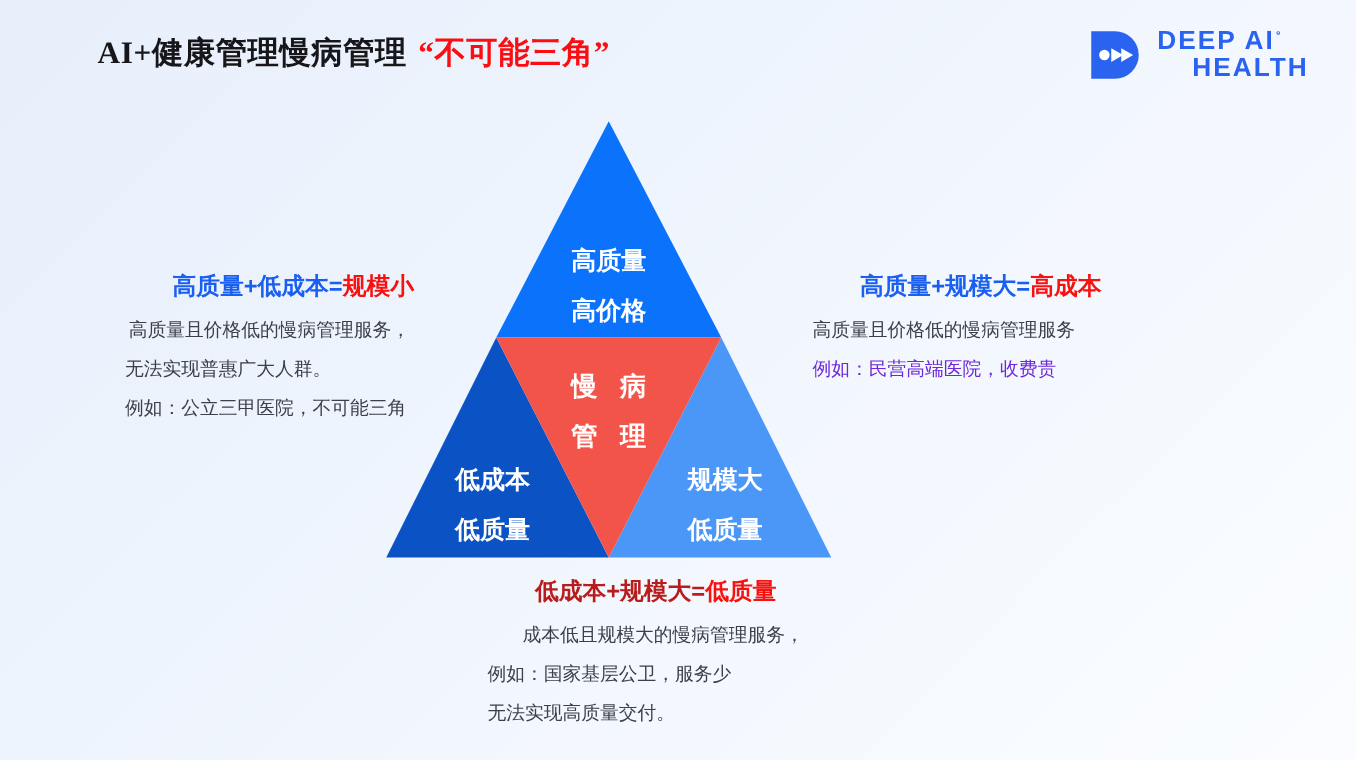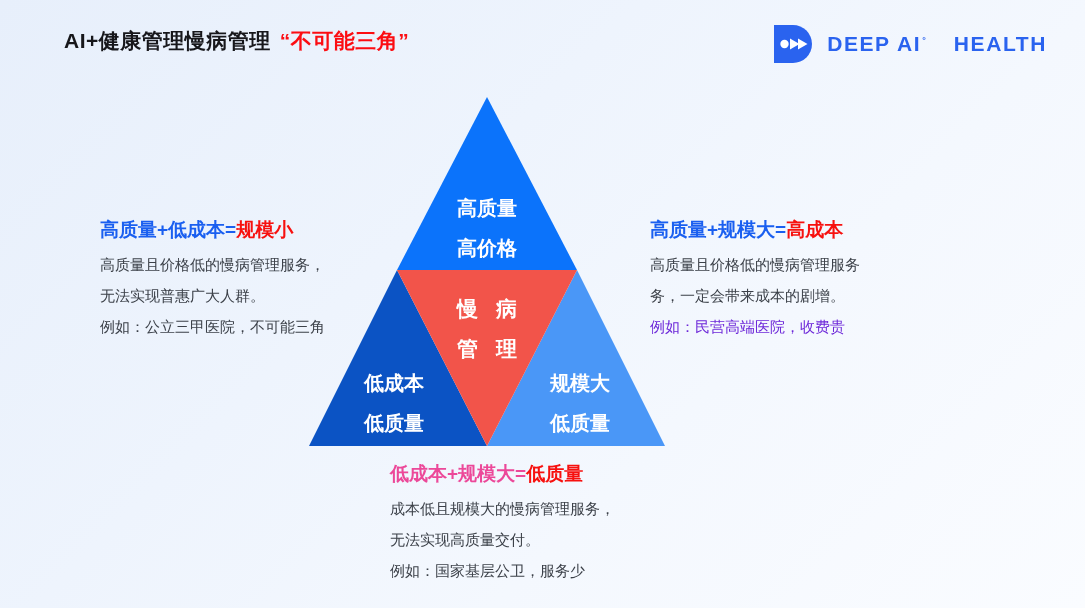--- a/index.html
+++ b/index.html
@@ -7,34 +7,34 @@
   body{
     width:1085px;height:608px;overflow:hidden;
     font-family:"Liberation Sans","DejaVu Sans",sans-serif;
     background:linear-gradient(135deg,#e7effb 0%,#eef4fd 38%,#f4f8fe 65%,#fafcff 100%);
     position:relative;
   }
   .slide{position:absolute;inset:0;}
 
   
   .title{
-    position:absolute;left:64px;top:28px;
-    font-size:21px;font-weight:bold;letter-spacing:.5px;
-    white-space:nowrap;line-height:1.2;
+    position:absolute;left:78px;top:28px;
+    font-size:25px;font-weight:bold;letter-spacing:.5px;
+    white-space:nowrap;line-height:1.2;font-family:Liberation Serif, serif;
   }
   .title .t-main{color:#17171b;}
   .title .t-quote{color:#fc0d12;margin-left:9px;}
 
   .logo{
     position:absolute;right:38px;top:22px;
     display:flex;align-items:center;gap:12px;
   }
   .logo-mark{width:44px;height:44px;flex:0 0 44px;}
   .logo-text{
-    display:flex;flex-direction:row;justify-content:center;
+    display:flex;flex-direction:column;justify-content:center;
     line-height:1.06;
   }
   .logo-line{
     font-size:21px;font-weight:bold;color:#2a63ef;
     letter-spacing:1.6px;white-space:nowrap;position:relative;
   }
   .logo-reg{
     font-size:9px;font-weight:bold;color:#2a63ef;
     vertical-align:super;margin-left:1px;letter-spacing:0;
   }
@@ -46,21 +46,21 @@
     fill:#ffffff;font-family:"Liberation Sans","DejaVu Sans",sans-serif;
     font-weight:bold;text-anchor:middle;
   }
   .tri-label.big{font-size:20px;}
   .tri-label.mid{font-size:21px;letter-spacing:6px;}
 
   
   .block{position:absolute;}
   .block-head{
     font-size:19px;font-weight:bold;white-space:nowrap;
-    margin-bottom:13px;line-height:1.25;
+    margin-bottom:13px;line-height:1.25;margin-left:38px;
   }
   .hd-blue{color:#1a5ff0;}
   .hd-red{color:#f7110f;}
   .block-body p{
     margin:0 0 11px 0;
     font-size:15px;color:#3c4149;line-height:1.35;
     white-space:nowrap;
   }
   .block-body p:last-child{margin-bottom:0;}
 
@@ -131,29 +131,28 @@
       <p style="color: rgb(60, 65, 73);">例如：公立三甲医院，不可能三角</p>
     </div>
   </div>
 
   <div class="block" id="block-right">
     <div class="block-head">
       <span class="hd-blue" style="color: rgb(26, 95, 240);">高质量+规模大=</span><span class="hd-red" style="color: rgb(247, 17, 15);">高成本</span>
     </div>
     <div class="block-body">
       <p style="color: rgb(60, 65, 73);">高质量且价格低的慢病管理服务</p>
-      <p style="color: rgb(60, 65, 73);">务，一定会带来成本的剧增。</p>
       <p style="color: #6d28d9;">例如：民营高端医院，收费贵</p>
     </div>
   </div>
 
   <div class="block" id="block-bottom">
     <div class="block-head">
-      <span class="hd-blue" style="color: #ec4899; text-align: center;">低成本+规模大=</span><span class="hd-red" style="color: rgb(247, 17, 15);">低质量</span>
+      <span class="hd-blue" style="color: #b91c1c; text-align: center;">低成本+规模大=</span><span class="hd-red" style="color: rgb(247, 17, 15);">低质量</span>
     </div>
     <div class="block-body">
-      <p style="color: rgb(60, 65, 73);">成本低且规模大的慢病管理服务，</p>
+      <p style="color: rgb(60, 65, 73); margin-left: 28px;">成本低且规模大的慢病管理服务，</p>
+      <p style="color: rgb(60, 65, 73);">例如：国家基层公卫，服务少</p>
       <p style="color: rgb(60, 65, 73);">无法实现高质量交付。</p>
-      <p style="color: rgb(60, 65, 73);">例如：国家基层公卫，服务少</p>
     </div>
   </div>
 
 </div>
 
 </body></html>

